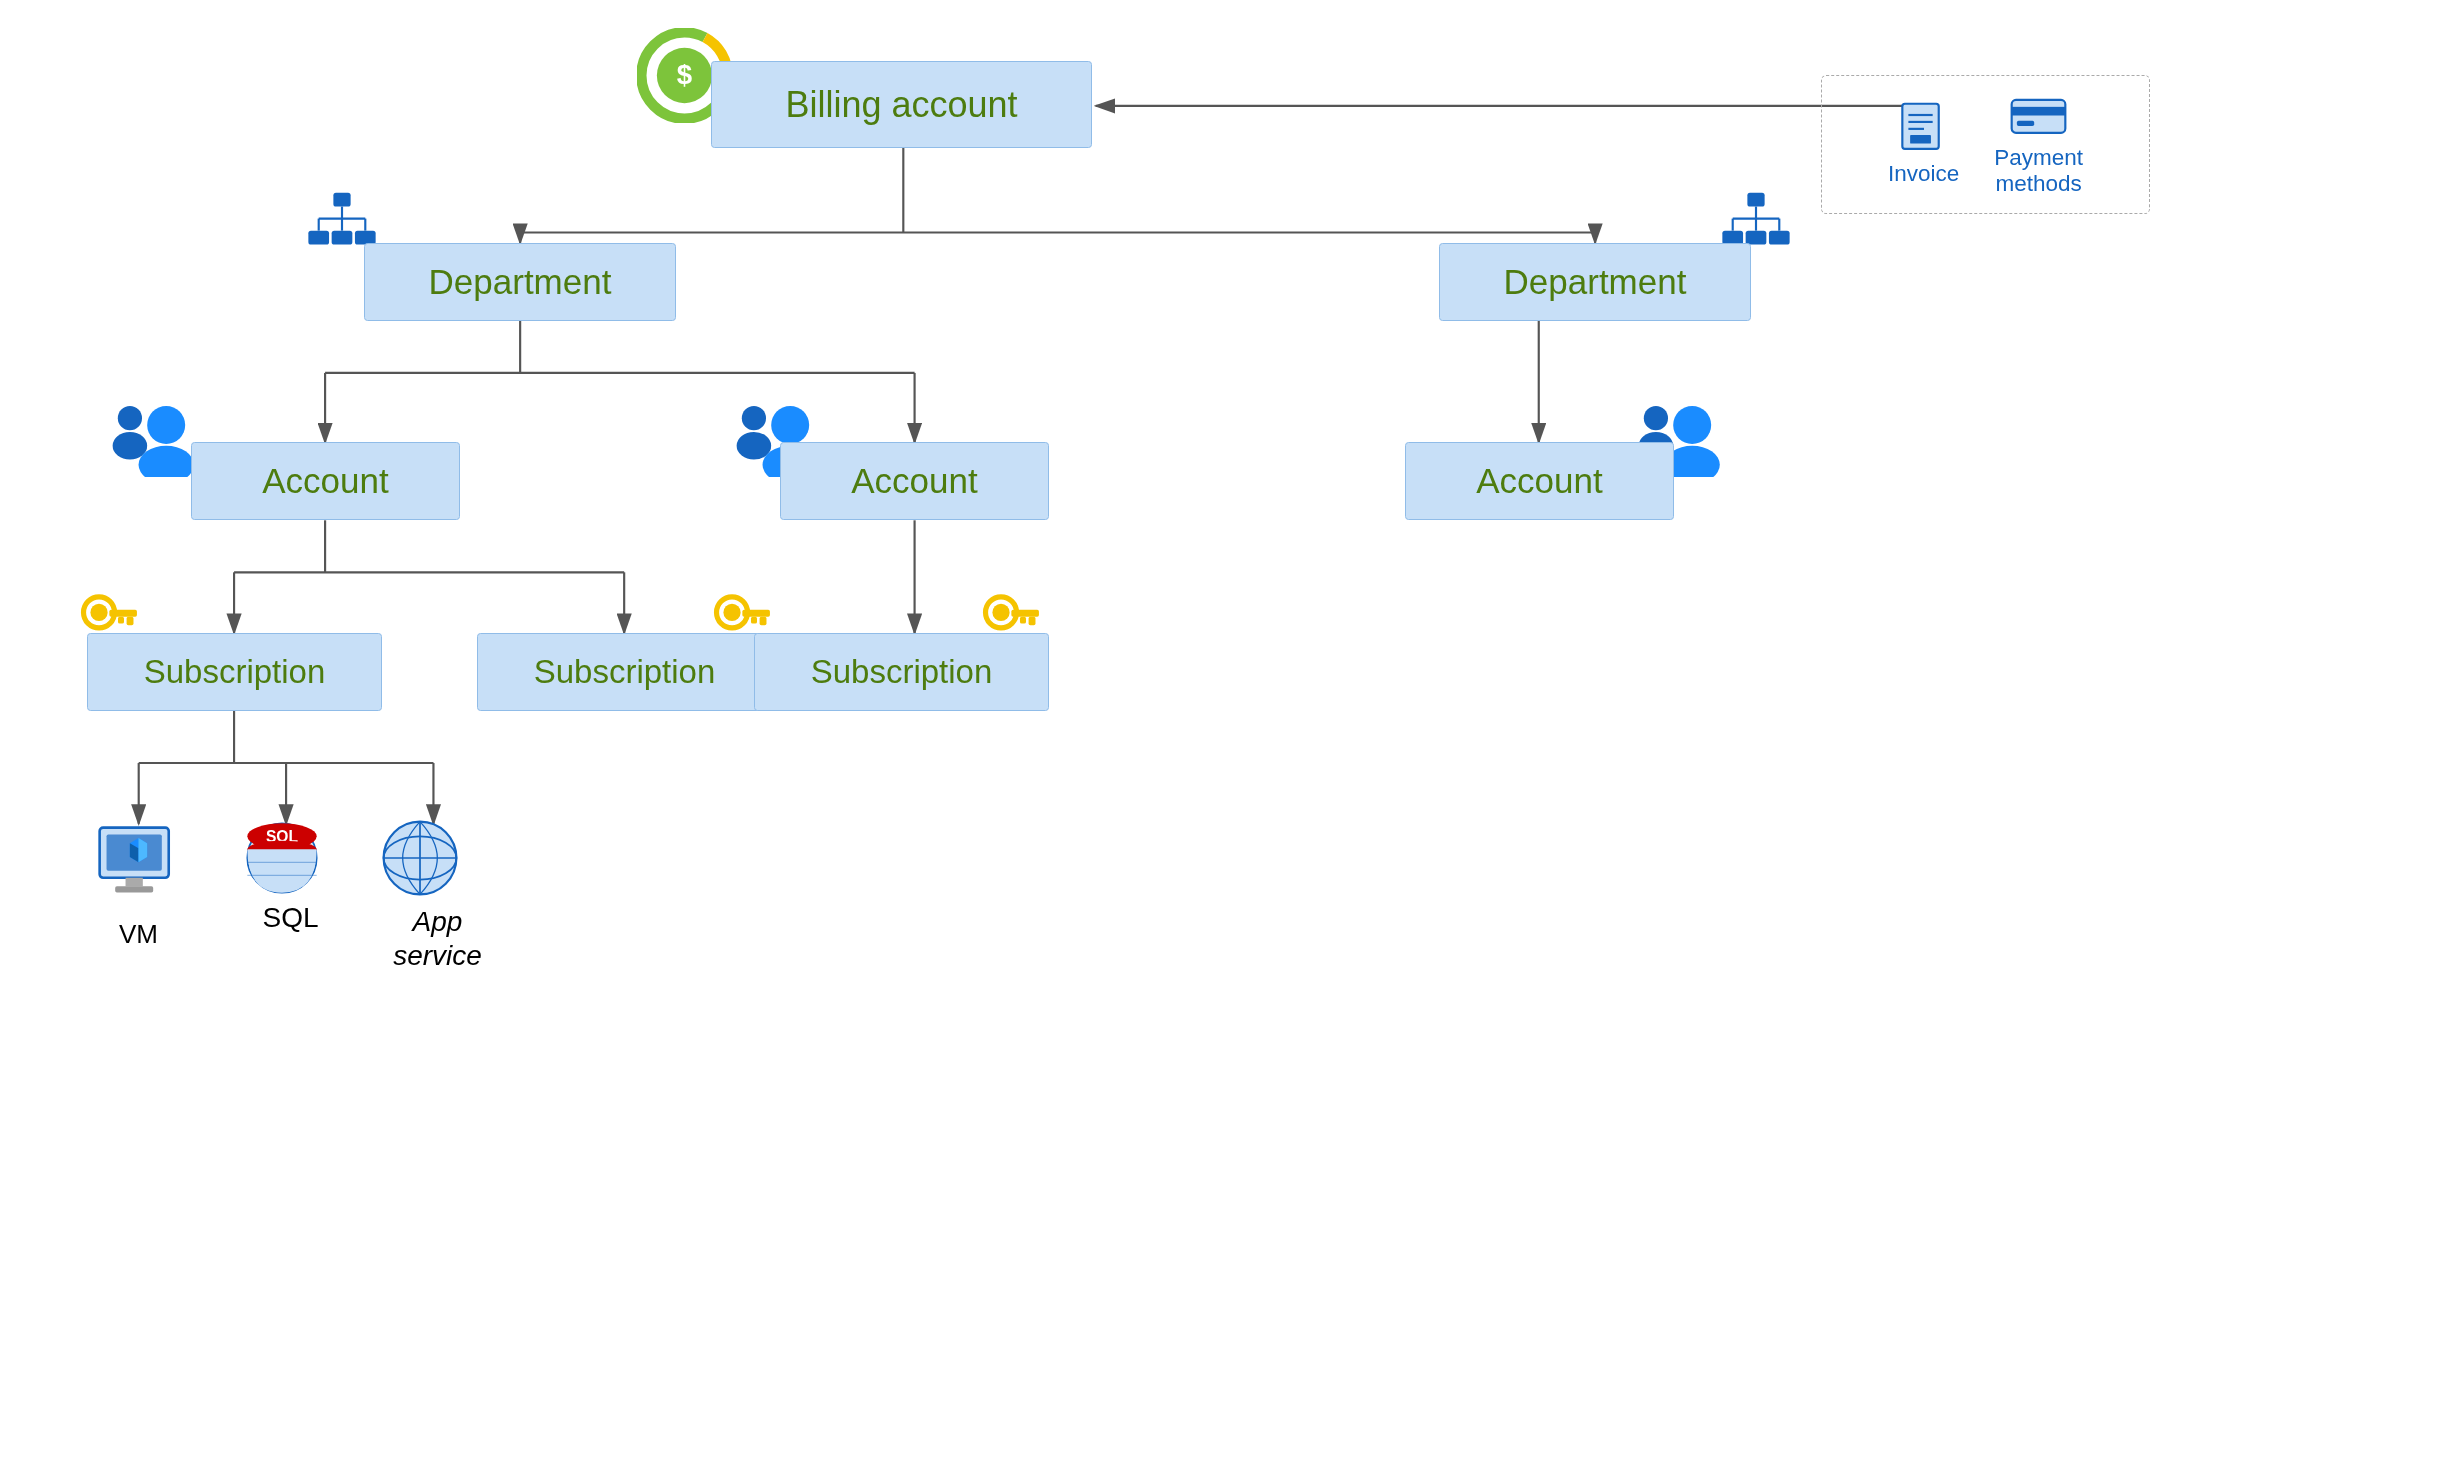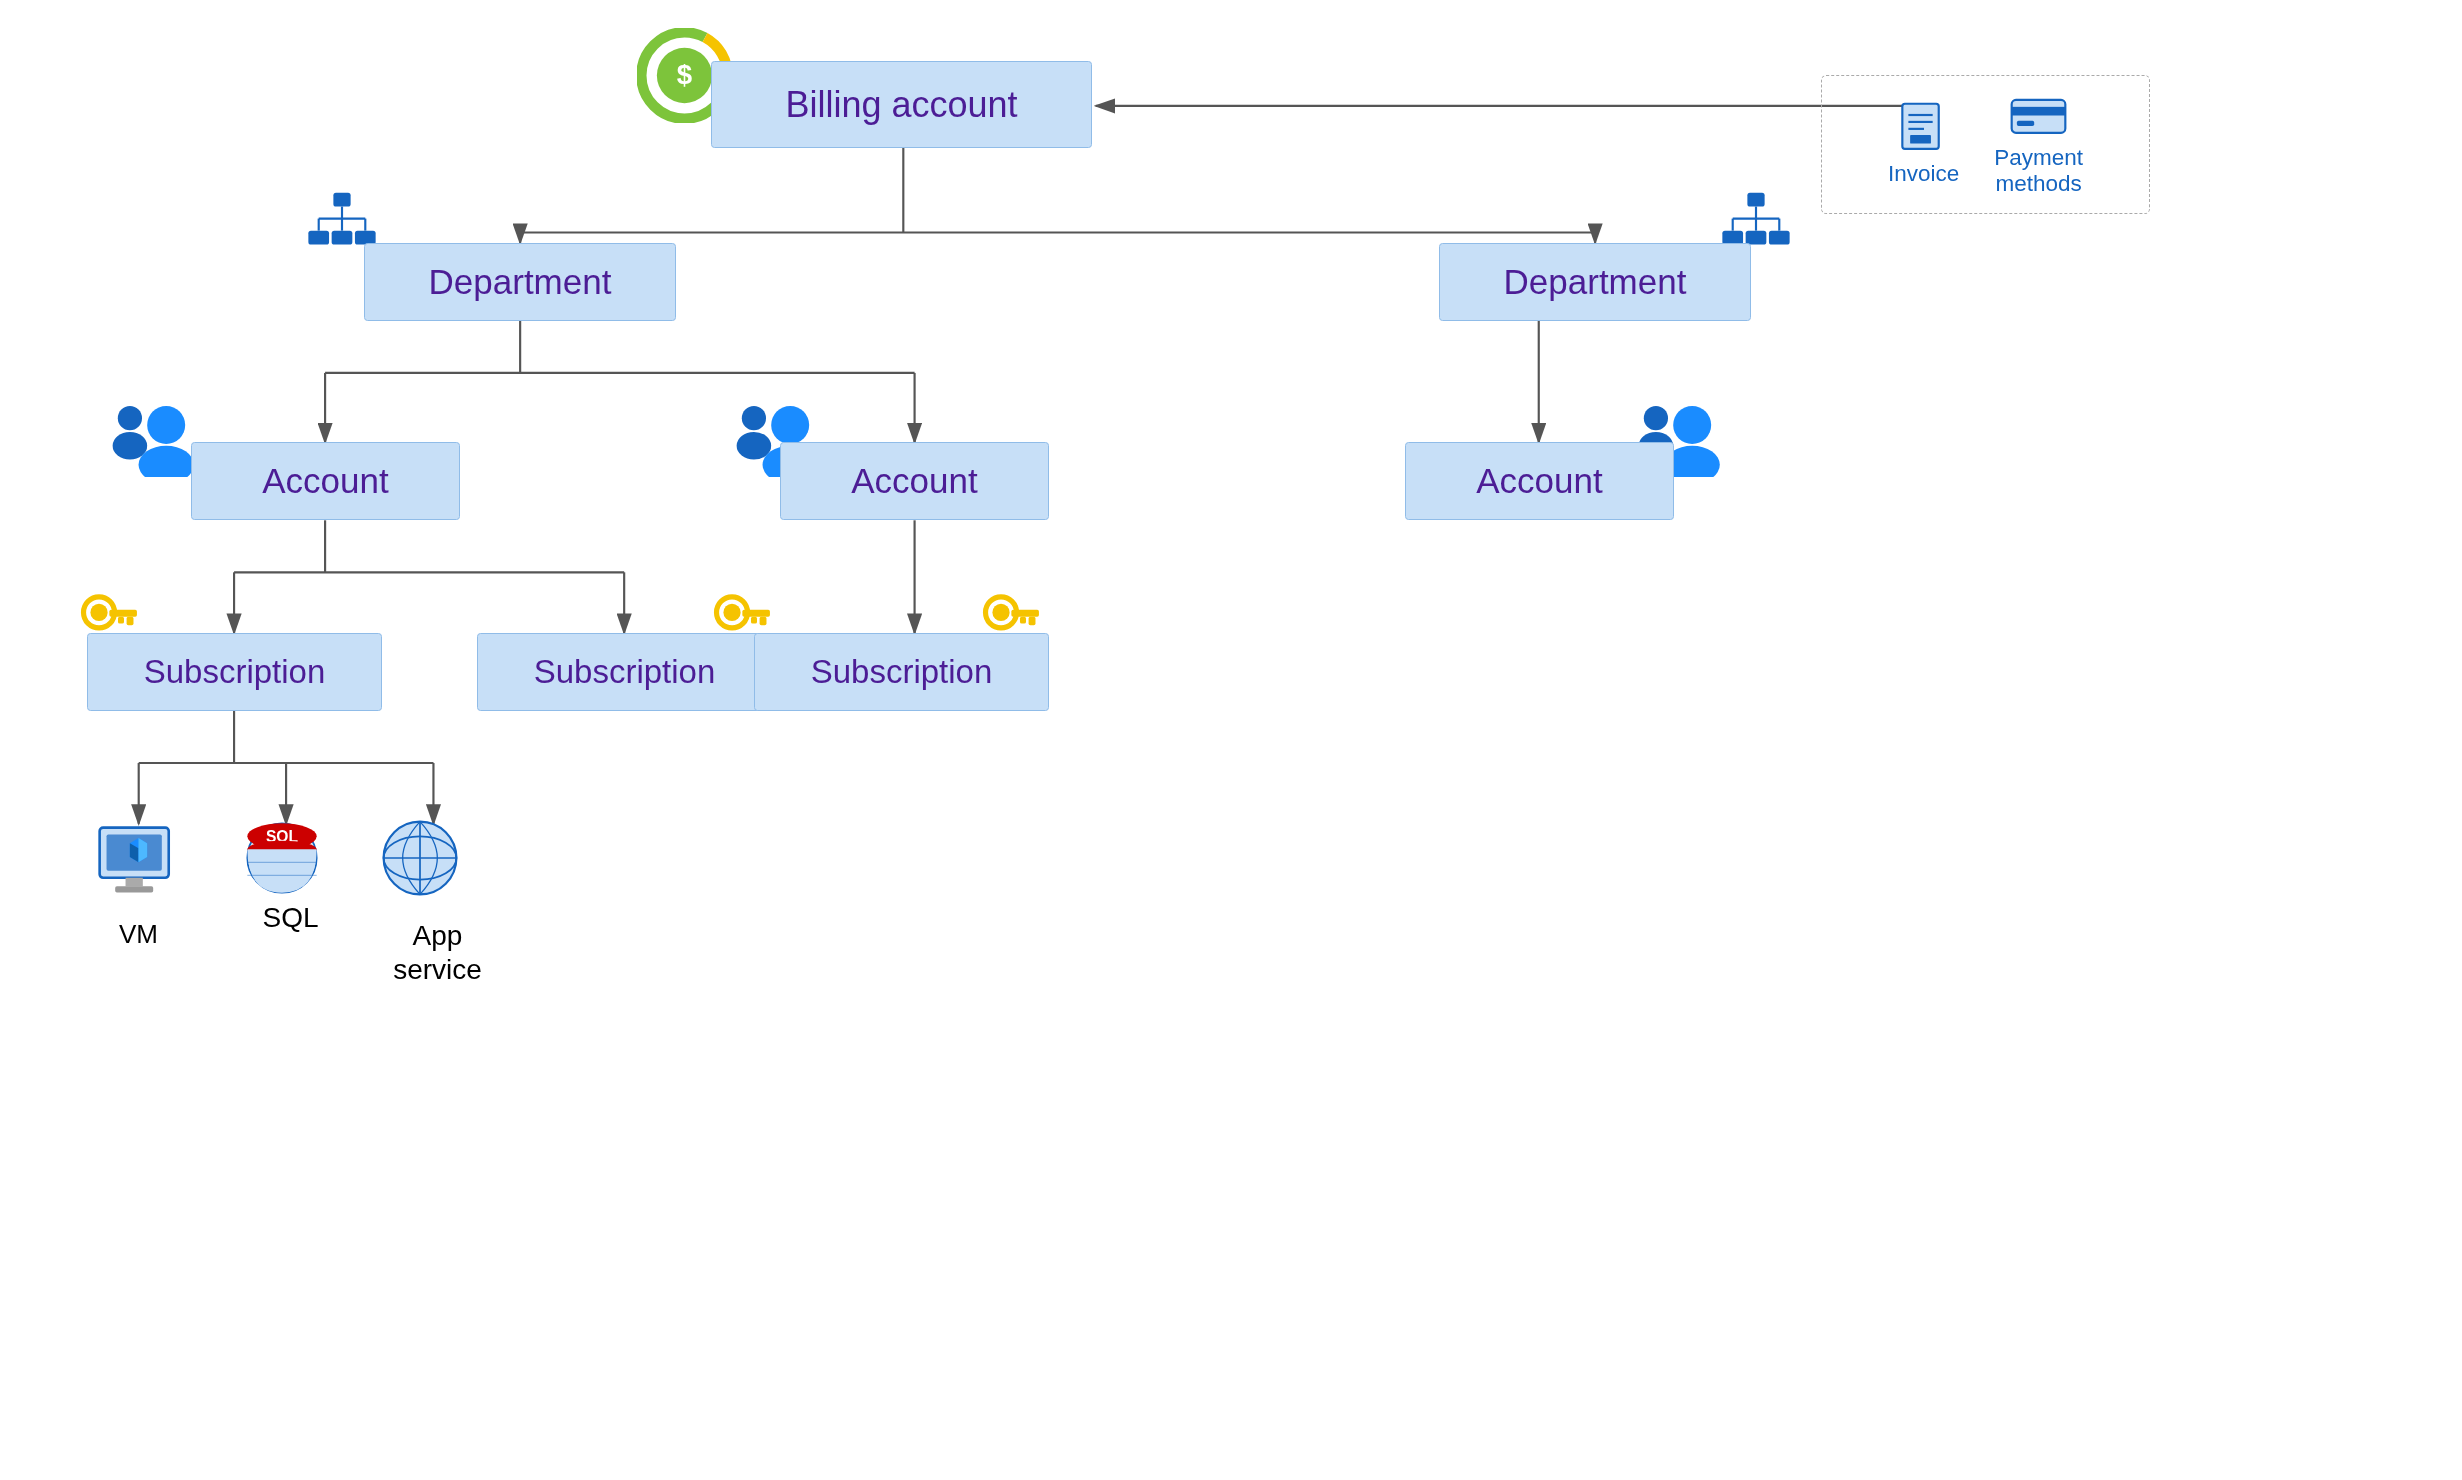--- a/index.html
+++ b/index.html
@@ -22,21 +22,21 @@
     .box {
       position: absolute;
       background: #c7dff7;
       border: 1.3px solid #90bce8;
       border-radius: 3.5px;
       display: flex;
       align-items: center;
       justify-content: center;
       font-size: 33px;
       font-weight: 400;
-      color: #4c1d95;
+      color: #4d7c0f;
       padding: 8.7px 21px;
     }
 
     
     .connectors {
       position: absolute;
       top: 0; left: 0;
       width: 2462px;
       height: 1481px;
       pointer-events: none;
@@ -309,18 +309,18 @@
   <div style="position:absolute;left:381px;top:819px;width:113px;height:104px;">
     <svg width="78" height="78" viewBox="0 0 90 90">
       <circle cx="45" cy="45" r="42" fill="#c7dff7" stroke="#1565c0" stroke-width="2.5"></circle>
 
       <ellipse cx="45" cy="45" rx="42" ry="25" fill="none" stroke="#1565c0" stroke-width="2"></ellipse>
       <line x1="3" y1="45" x2="87" y2="45" stroke="#1565c0" stroke-width="2"></line>
       <line x1="45" y1="3" x2="45" y2="87" stroke="#1565c0" stroke-width="2"></line>
 
       <path d="M45,3 Q65,25 65,45 Q65,65 45,87 Q25,65 25,45 Q25,25 45,3" fill="none" stroke="#1565c0" stroke-width="1.5"></path>
     </svg>
-    <div style="text-align:center;font-size:28px;margin-top:19px;font-weight:400;white-space:pre-line;line-height:1.2;">App
+    <div style="text-align:center;font-size:28px;margin-top:5px;font-weight:400;white-space:pre-line;line-height:1.2;font-style:italic;">App
 service</div>
   </div>
 
 </div>
 
 
 </body></html>

